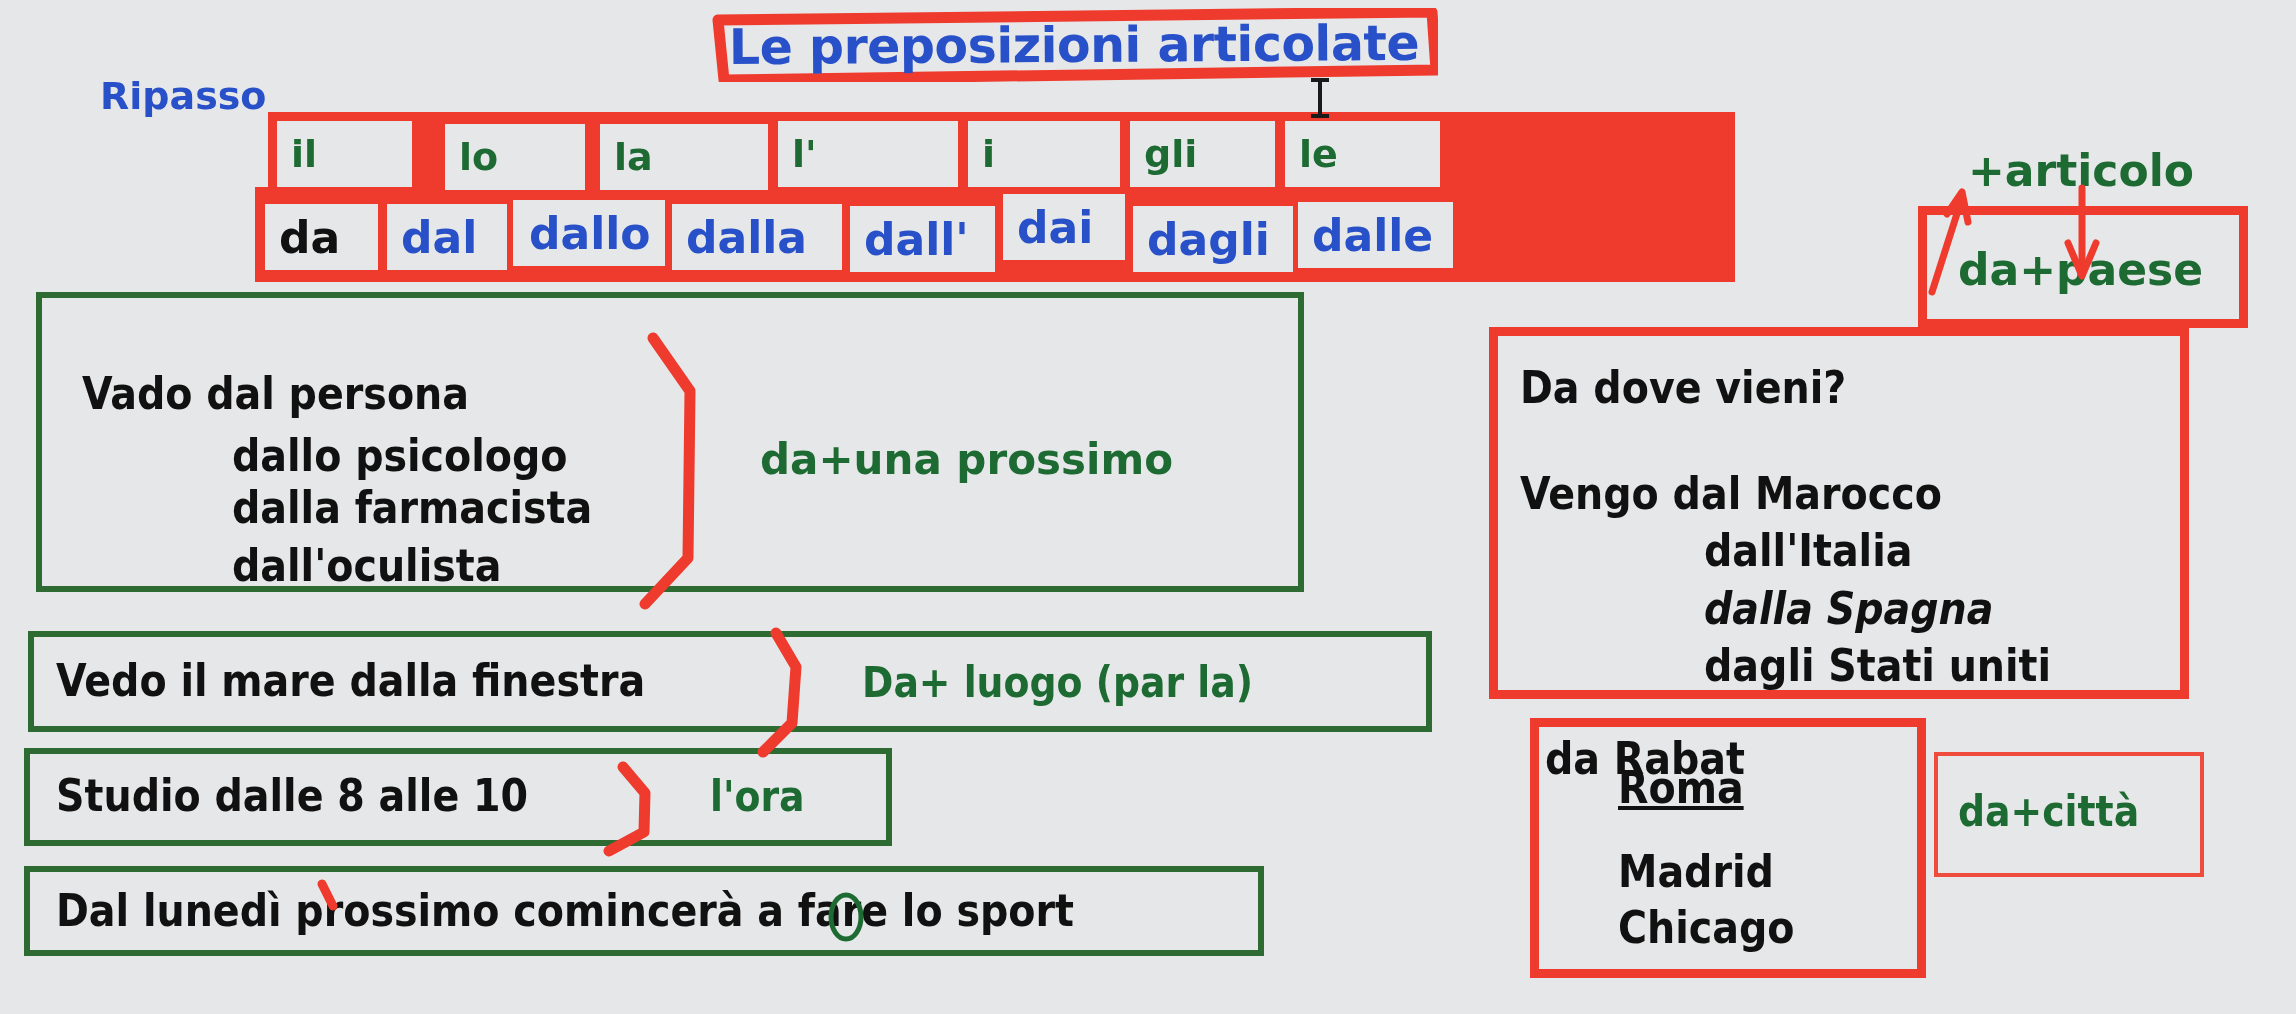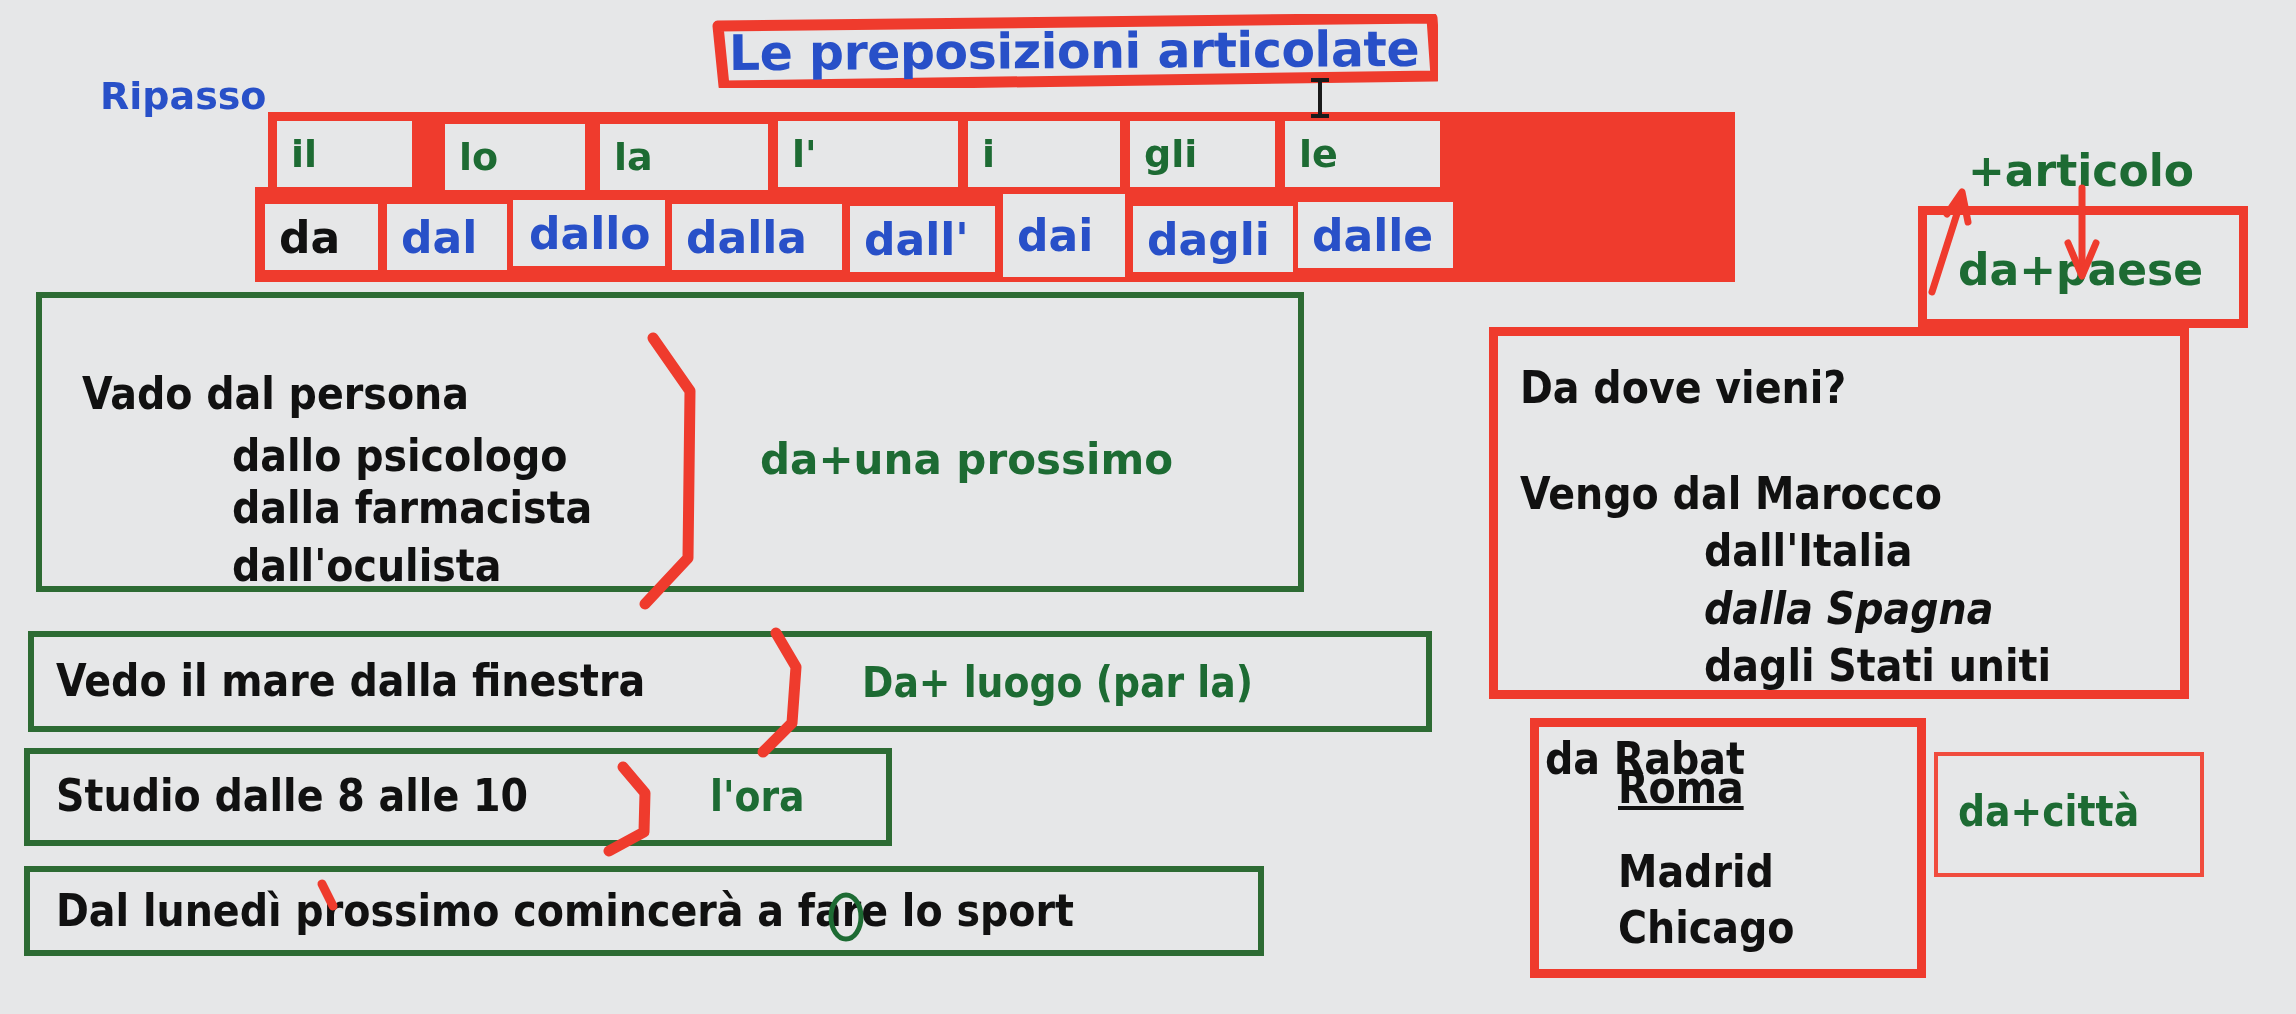--- a/index.html
+++ b/index.html
@@ -14,21 +14,21 @@
     background: #e6e7e8;
     overflow: hidden;
     font-family: "Liberation Sans", sans-serif;
   }
 
   
   .abs { position: absolute; }
 
   
   #title-box {
-    left: 710px; top: 14px; width: 728px; height: 74px;
+    left: 710px; top: 8px; width: 728px; height: 74px;
   }
   #title-frame {
     position: absolute; inset: 0;
   }
   #title-text {
     position: absolute;
     left: 0; top: 0; width: 728px; height: 74px;
     display: flex; align-items: center; justify-content: center;
     color: #2850c8;
     font-size: 49px;
@@ -174,21 +174,21 @@
       </div>
     <div class="cell prep" style="left:258px; top:88px; width:152px; height:66px;padding-left:16px;">
         <span>dallo</span>
       </div>
     <div class="cell prep" style="left:417px; top:92px; width:170px; height:66px;">
         <span>dalla</span>
       </div>
     <div class="cell prep" style="left:595px; top:94px; width:145px; height:66px;">
         <span>dall'</span>
       </div>
-    <div class="cell prep" style="left:748px; top:82px; width:122px; height:83px;">
+    <div class="cell prep" style="left:748px; top:82px; width:122px; height:66px;">
         <span>dai</span>
       </div>
     <div class="cell prep" style="left:878px; top:94px; width:160px; height:66px;">
         <span>dagli</span>
       </div>
     <div class="cell prep" style="left:1043px;top:90px; width:155px; height:66px;">
         <span>dalle</span>
       </div>
   </div>
 

